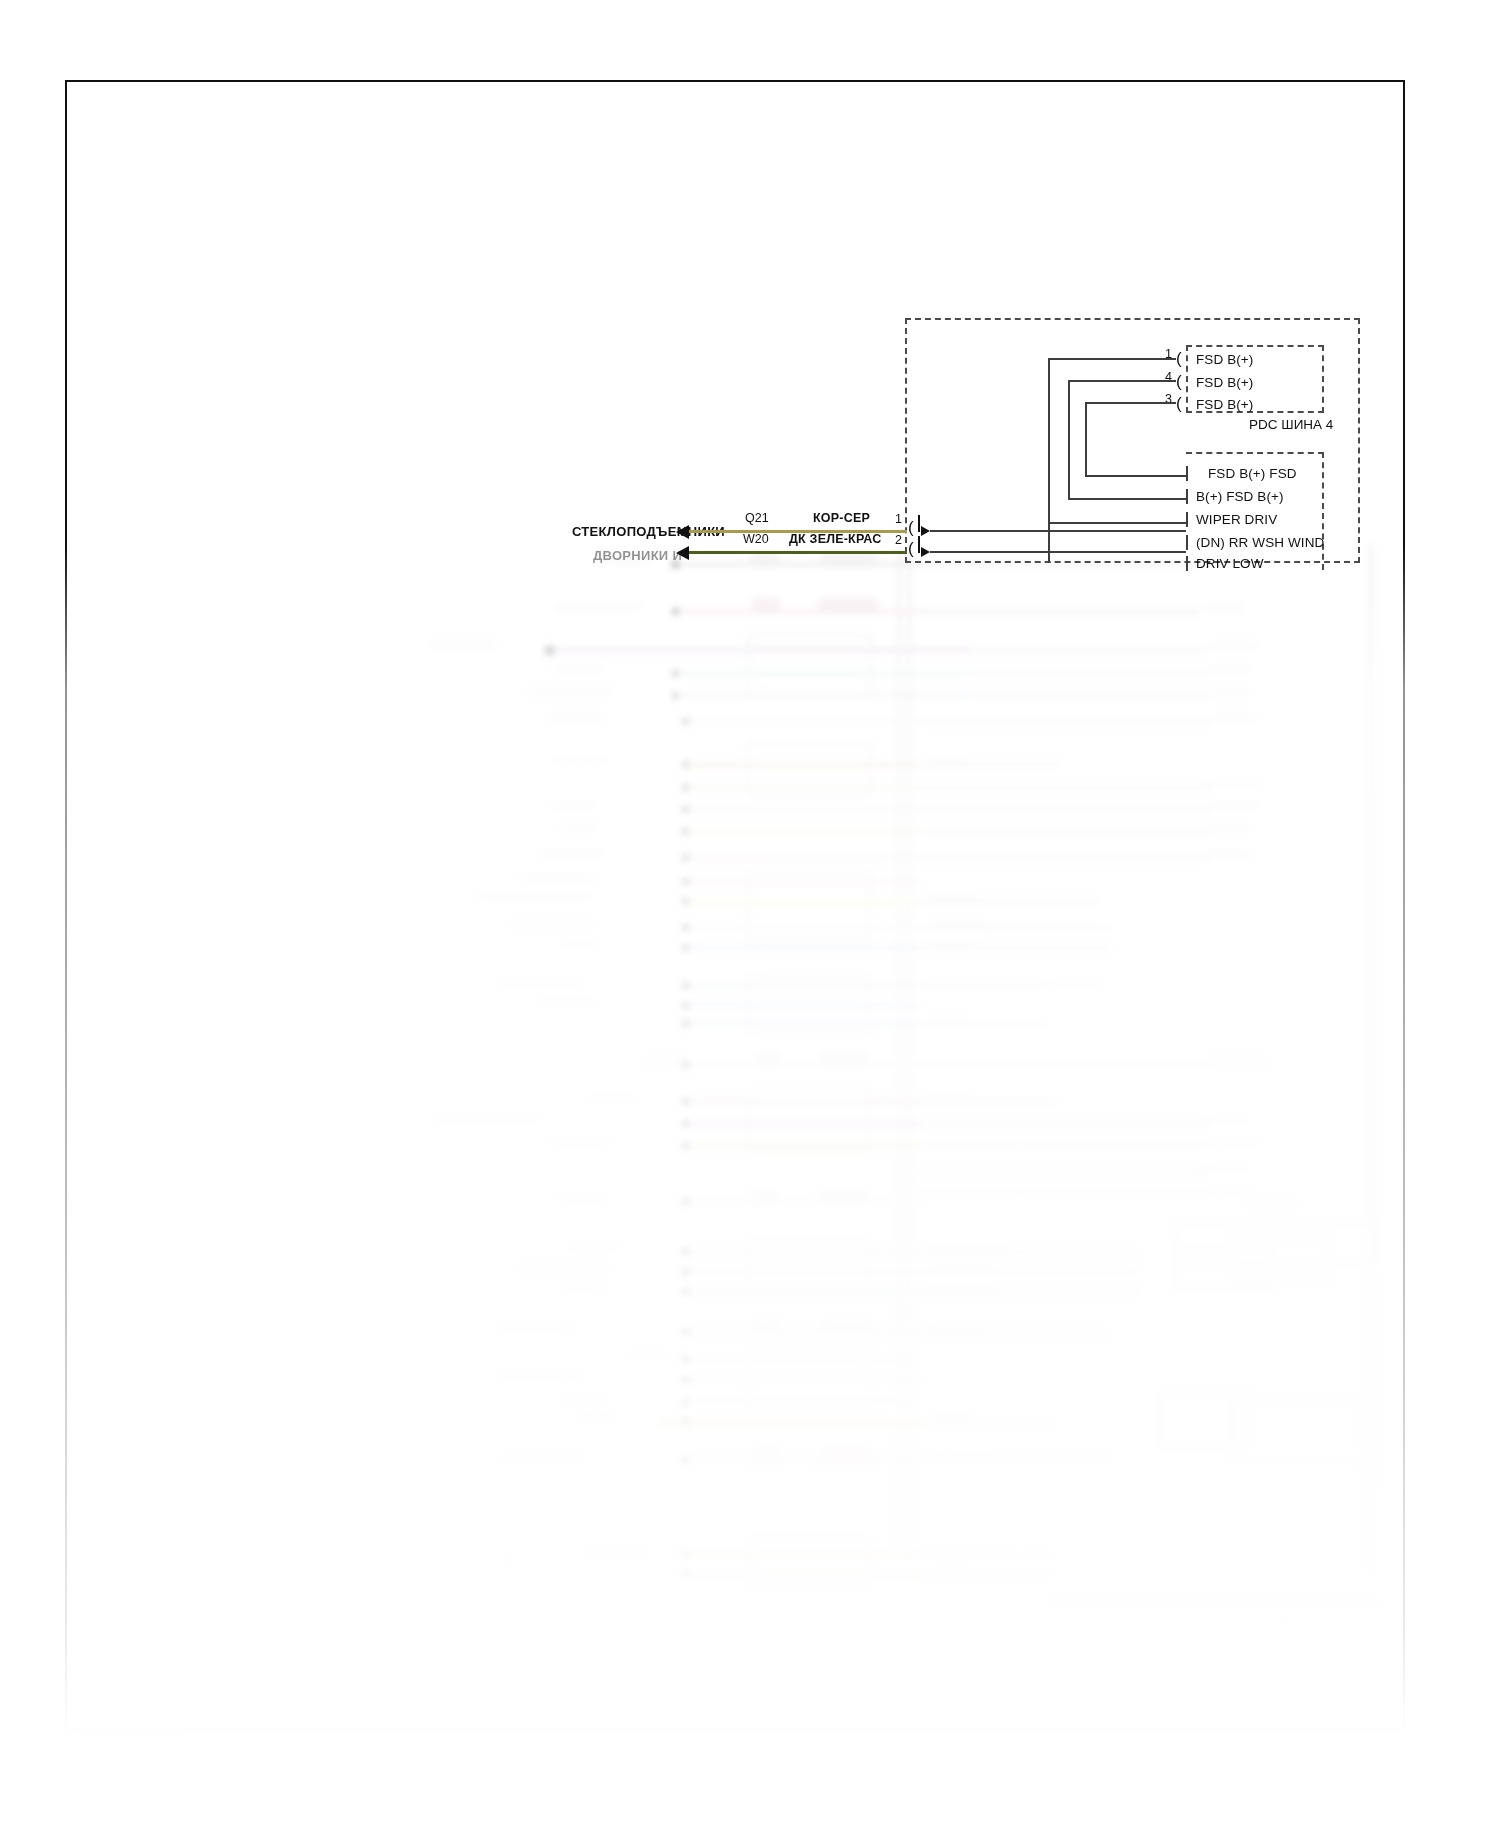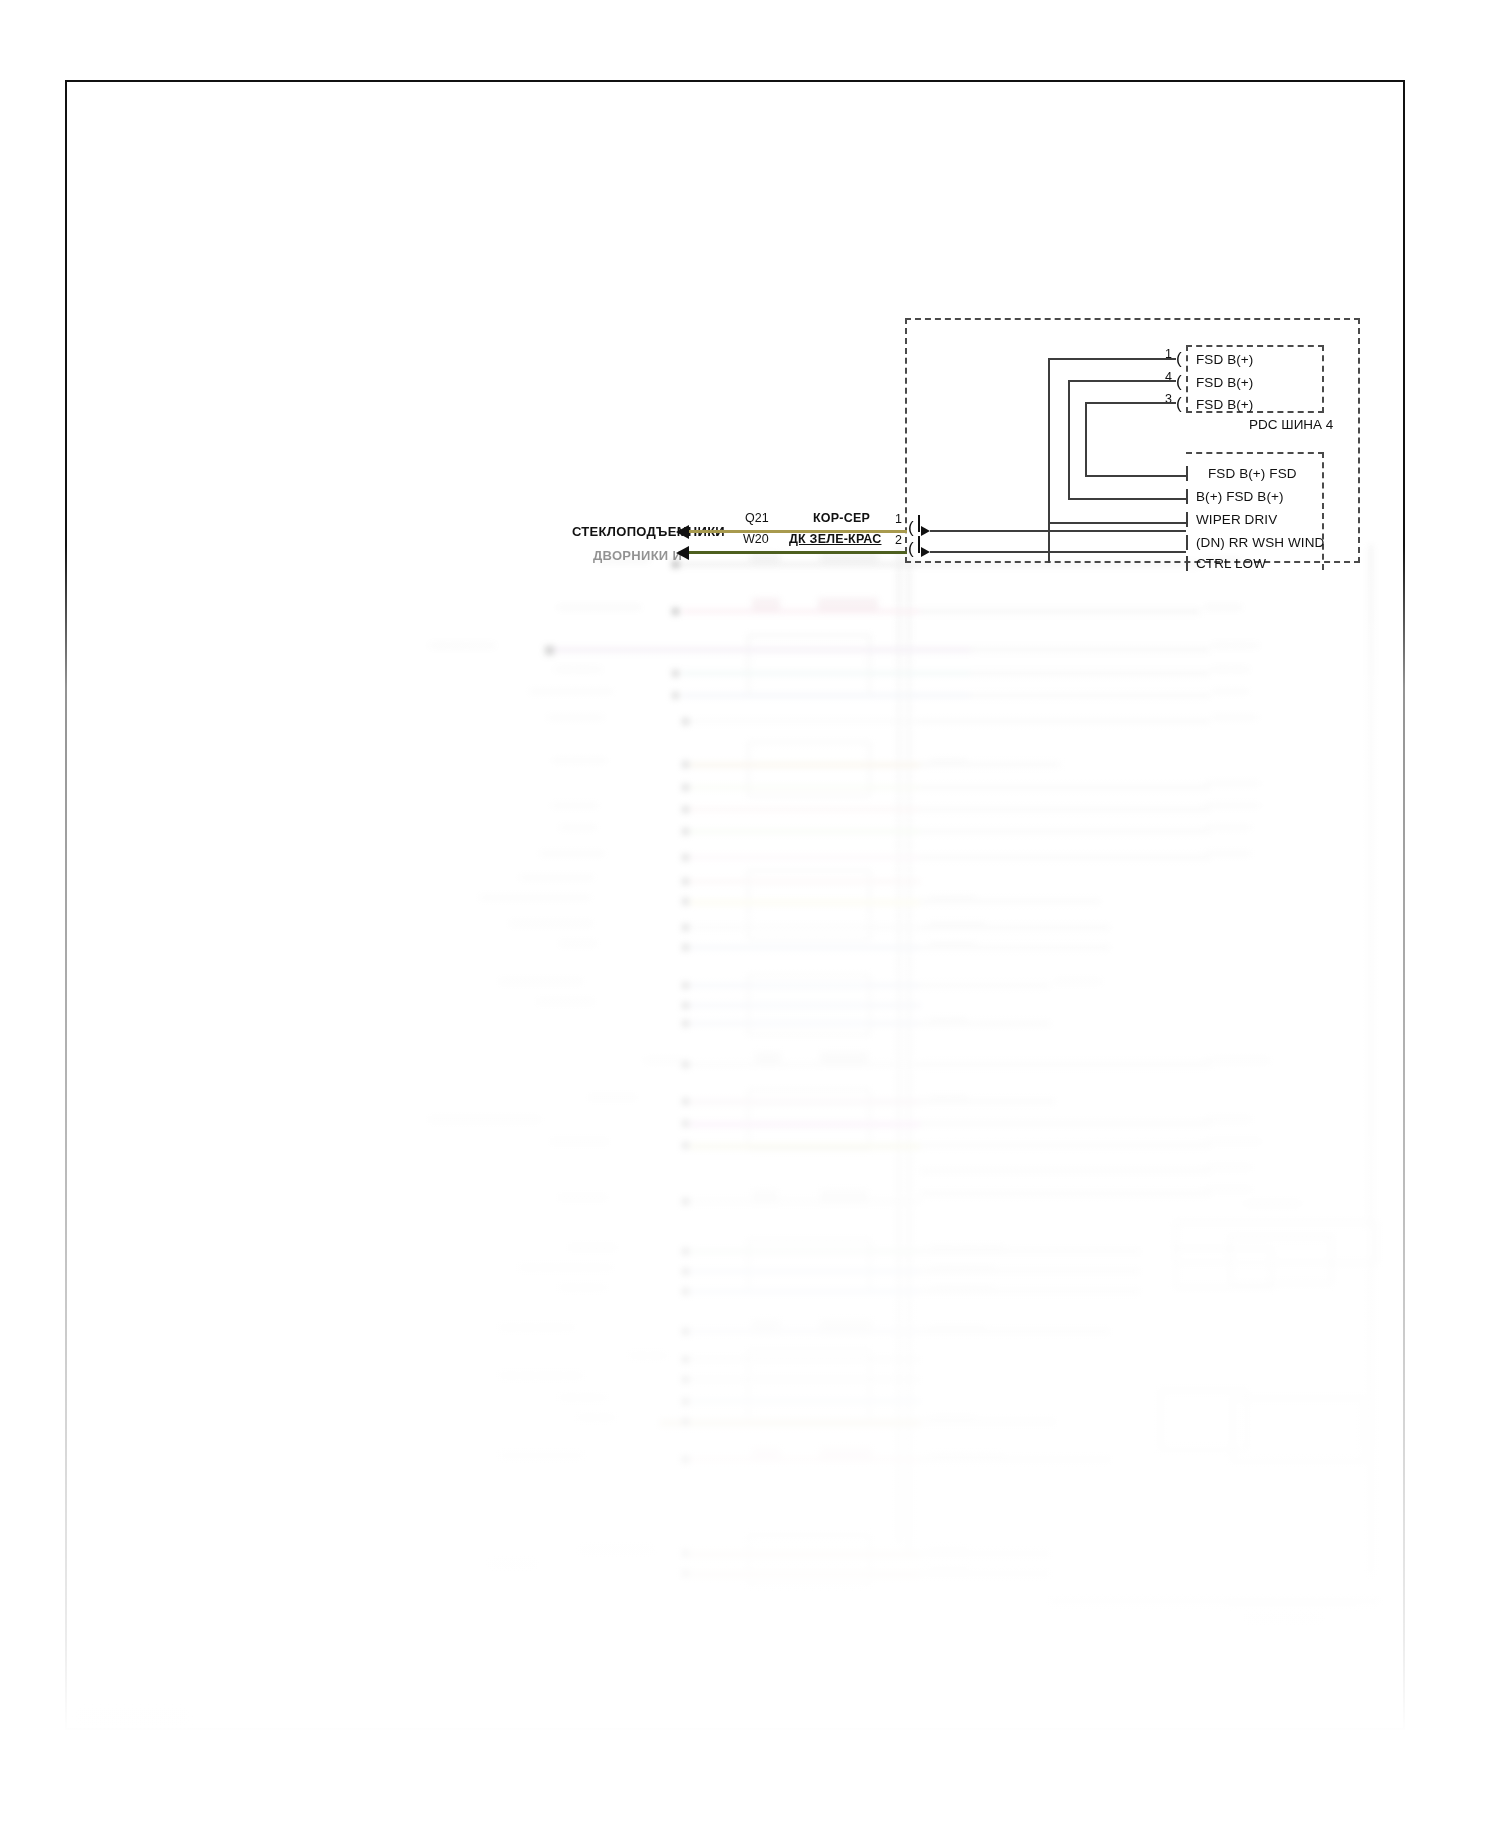--- a/index.html
+++ b/index.html
@@ -320,21 +320,21 @@
   <div class="termbar" style="left:1186px;top:489px;"></div>
   <div class="conn-label" style="left:1196px;top:489px;">B(+) FSD B(+)</div>
 
   <div class="termbar" style="left:1186px;top:512px;"></div>
   <div class="conn-label" style="left:1196px;top:512px;">WIPER DRIV</div>
 
   <div class="termbar" style="left:1186px;top:535px;"></div>
   <div class="conn-label" style="left:1196px;top:535px;">(DN) RR WSH WIND</div>
 
   <div class="termbar" style="left:1186px;top:556px;"></div>
-  <div class="conn-label" style="left:1196px;top:556px;">CTRL LOW</div>
+  <div class="conn-label" style="left:1196px;top:556px;">DRIV LOW</div>
 
   <div class="solidline h1" style="left:1048px;top:358px;width:128px;"></div>
   <div class="solidline v1" style="left:1048px;top:358px;height:205px;"></div>
   <div class="solidline h1" style="left:1048px;top:522px;width:138px;"></div>
 
   <div class="solidline h1" style="left:1068px;top:380px;width:108px;"></div>
   <div class="solidline v1" style="left:1068px;top:380px;height:119px;"></div>
   <div class="solidline h1" style="left:1068px;top:498px;width:118px;"></div>
 
   <div class="solidline h1" style="left:1085px;top:402px;width:91px;"></div>
@@ -349,20 +349,20 @@
   <div class="pin-num" style="left:880px;top:512px;width:22px;">1</div>
   <div class="sockarc" style="left:908px;top:519px;">(</div>
   <div class="pintick" style="left:918px;top:515px;"></div>
   <div class="arrowin" style="left:921px;top:526px;transform:rotate(180deg);"></div>
   <div class="solidline h1" style="left:930px;top:530px;width:256px;"></div>
 
   <div class="sysname" style="left:593px;top:548px;opacity:.45;">ДВОРНИКИ И</div>
   <div class="arrowL" style="left:676px;top:546px;"></div>
   <div class="wire" style="left:689px;top:551px;width:218px;background:#4d5f1f;"></div>
   <div class="wirecode" style="left:743px;top:532px;">W20</div>
-  <div class="wirelbl" style="left:789px;top:532px;text-decoration:underline;">ДК ЗЕЛЕ-КРАС</div>
+  <div class="wirelbl" style="left:789px;top:532px;">ДК ЗЕЛЕ-КРАС</div>
   <div class="pin-num" style="left:880px;top:533px;width:22px;">2</div>
   <div class="sockarc" style="left:908px;top:540px;">(</div>
   <div class="pintick" style="left:918px;top:536px;"></div>
   <div class="arrowin" style="left:921px;top:547px;transform:rotate(180deg);"></div>
   <div class="solidline h1" style="left:930px;top:551px;width:256px;"></div>
 
 </div>
 
 </body></html>

